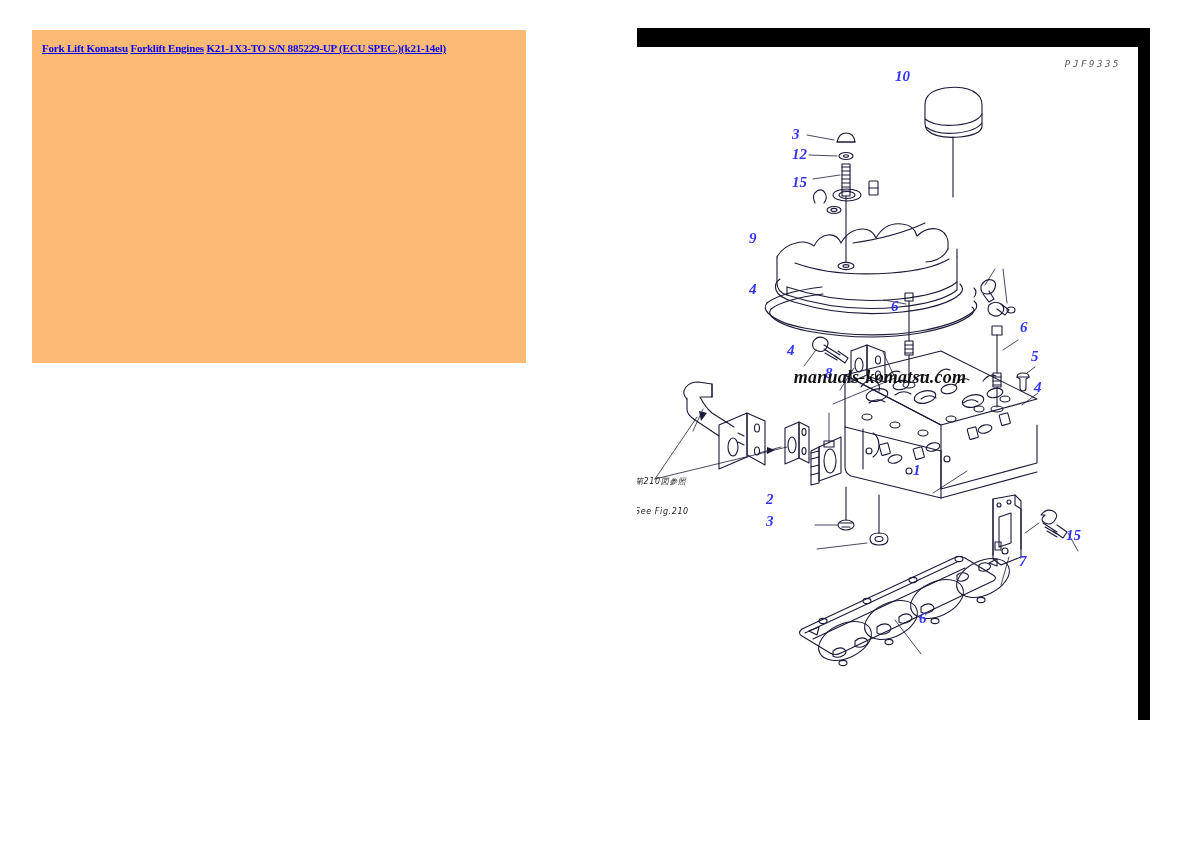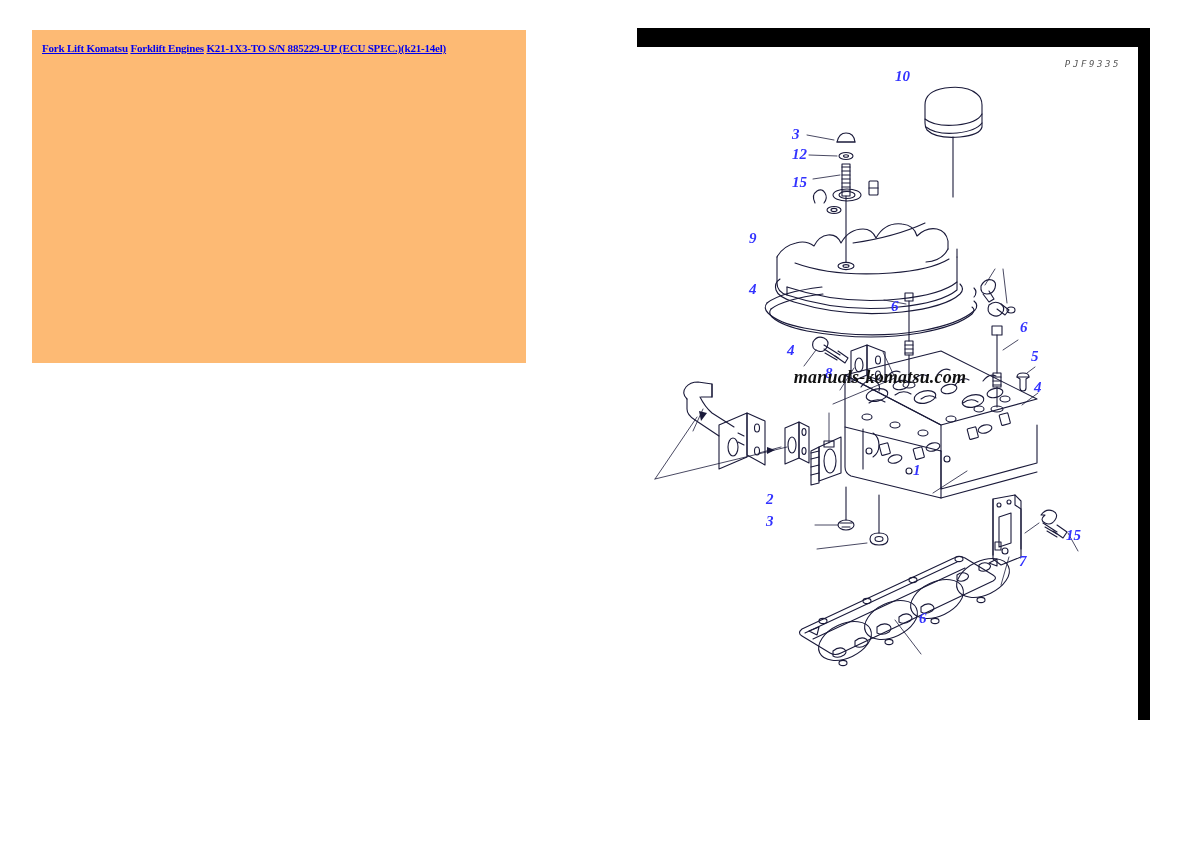--- a/index.html
+++ b/index.html
@@ -468,17 +468,21 @@
     <div class="callout" style="left:394px; top:302px;">5</div>
     <div class="callout" style="left:397px; top:333px;">4</div>
     <div class="callout" style="left:276px; top:416px;">1</div>
     <div class="callout" style="left:129px; top:445px;">2</div>
     <div class="callout" style="left:129px; top:467px;">3</div>
     <div class="callout" style="left:282px; top:564px;">6</div>
     <div class="callout" style="left:382px; top:507px;">7</div>
     <div class="callout" style="left:429px; top:481px;">15</div>
 
 
+    <div class="figref" style="left:-2px; top:410px;">
+      <div>第210図参照</div>
+      <div>See Fig.210</div>
+    </div>
 
     <div id="watermark">manuals-komatsu.com</div>
 
   </div>
 </div>
 
 </body></html>

